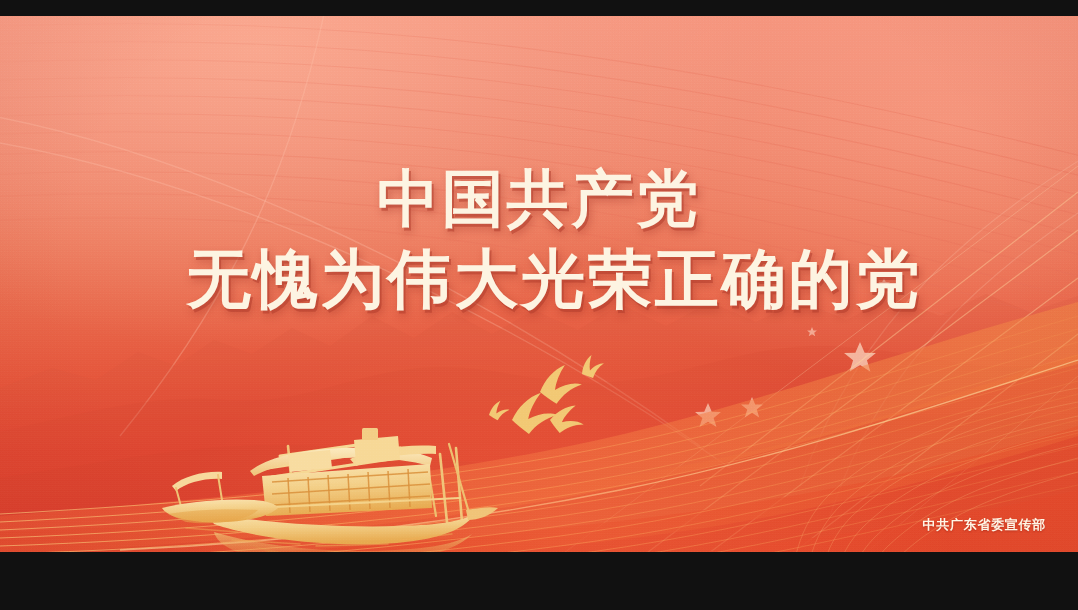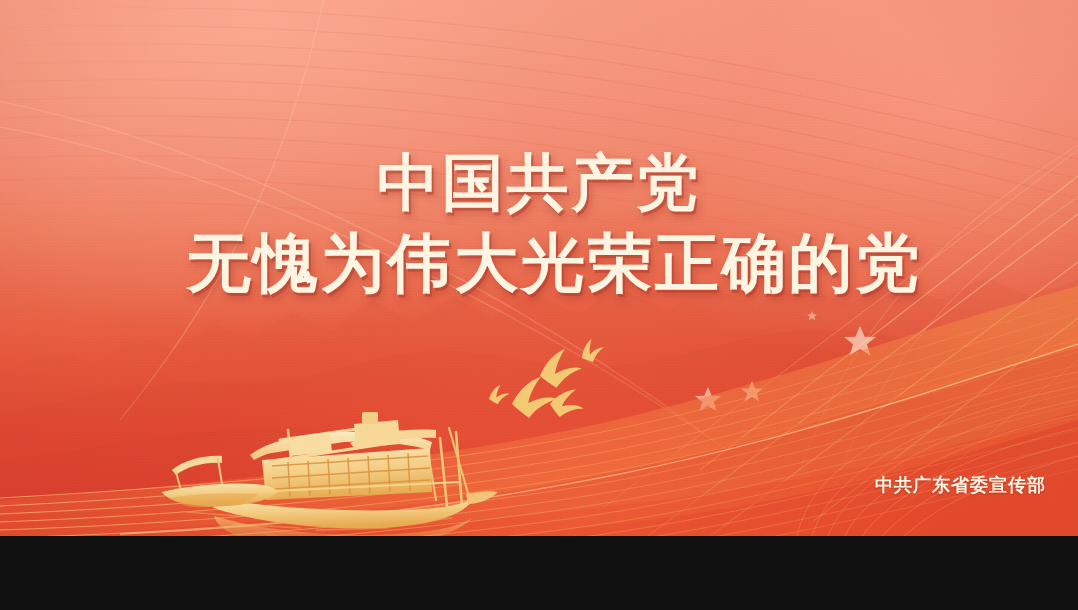--- a/index.html
+++ b/index.html
@@ -16,20 +16,21 @@
         #F5937C 0%,
         #F18C74 14%,
         #EE8268 28%,
         #EB7659 40%,
         #E8674A 52%,
         #E5553A 64%,
         #E34530 74%,
         #E23A29 84%,
         #E13527 92%,
         #E03426 100%);
+    margin-top: 16px;
   }
 
   .layer{position:absolute;inset:0;pointer-events:none;}
 
   
   #glowA{
     background:radial-gradient(ellipse 700px 420px at 24% 6%,
        rgba(255,186,160,.55) 0%, rgba(255,186,160,.22) 42%, rgba(255,186,160,0) 72%);
   }
   #glowB{
@@ -74,25 +75,25 @@
     white-space:nowrap;
     text-shadow:
        2px 3px 0 rgba(176,58,42,.50),
        3px 5px 9px rgba(150,40,28,.38);
   }
   #title-line-1{font-size:62px;margin-bottom:12px;}
   #title-line-2{font-size:64px;padding-left:31px;}
 
   
   #attribution{
-    position:absolute;right:32px;bottom:38px;
+    position:absolute;right:32px;bottom:17px;
     text-align:right;
     z-index:40;
     color:#FFF6E6;
-    font-size:18px;
+    font-size:13px;
     font-weight:700;
     letter-spacing:.055em;
     line-height:1.45;
     text-shadow:0 1px 2px rgba(140,24,16,.45);
   }
   #attribution div{white-space:nowrap;}
 </style>
 </head>
 <body>
 

